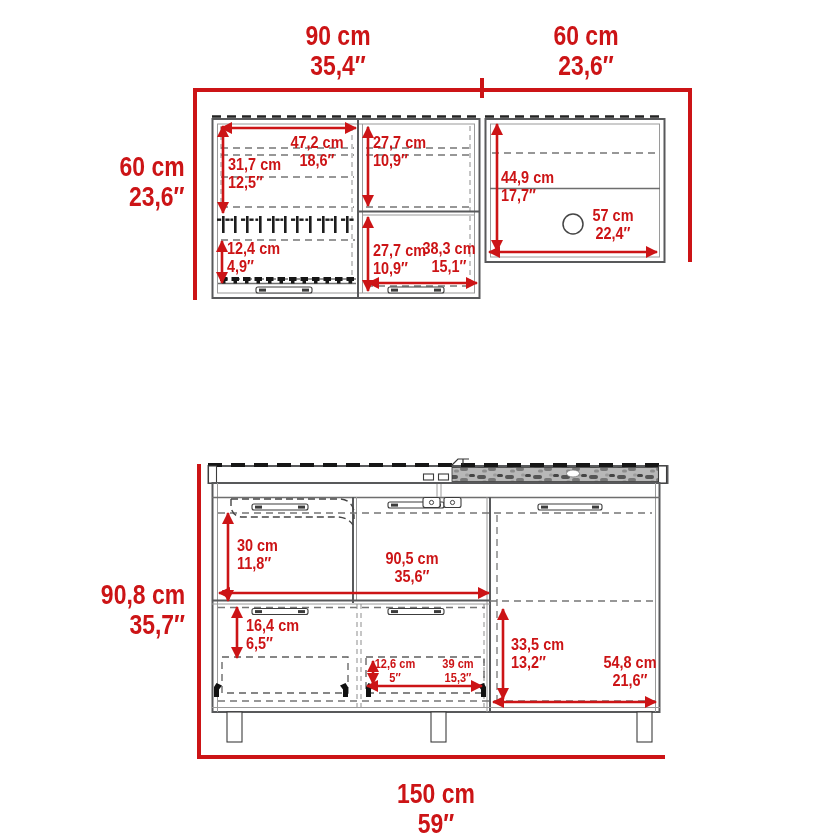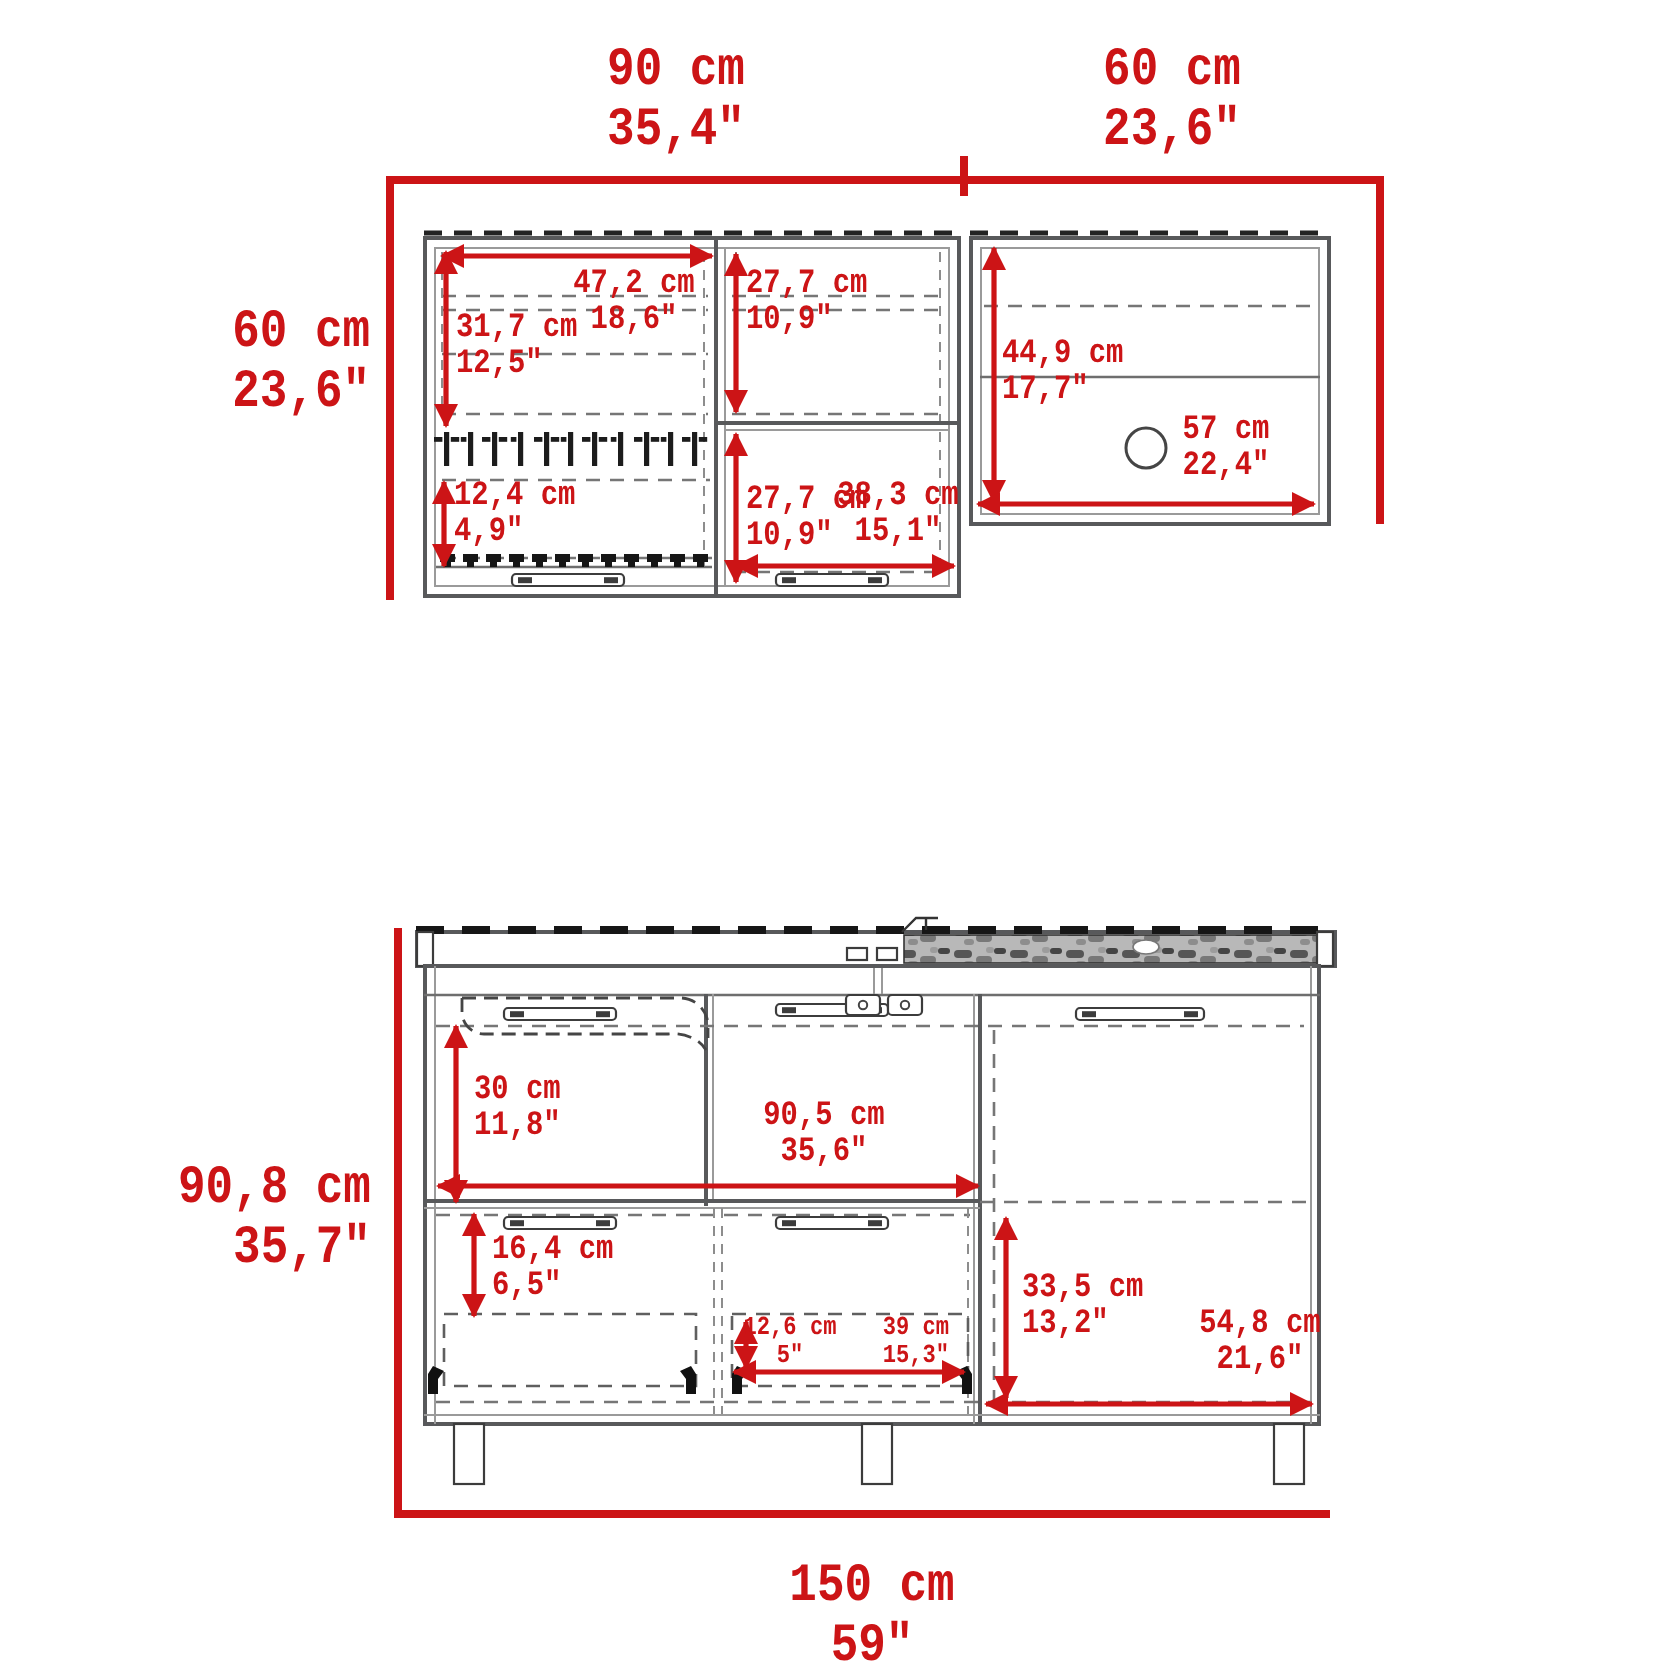--- a/index.html
+++ b/index.html
@@ -1,18 +1,18 @@
 <!DOCTYPE html>
 <html><head>
 <meta charset="utf-8">
 <style>
   :root{ --red:#cc1416; --ln:#58595b; --lt:#9a9a9a; }
   html,body{margin:0;padding:0;background:#fff;}
   .stage{position:relative;width:840px;height:840px;background:#fff;overflow:hidden;
-         font-family:Liberation Mono, monospace;}
+         font-family:Liberation Sans, sans-serif;}
   .stage svg{position:absolute;left:0;top:0;}
   
   .rb{stroke:var(--red);stroke-width:4;fill:none;}
   .rd{stroke:var(--red);stroke-width:2.6;fill:none;}
   .ln1{stroke:var(--lt);stroke-width:1;fill:none;}
   .ln13{stroke:#6e6e6e;stroke-width:1.3;fill:none;}
   .ln2{stroke:var(--ln);stroke-width:2;fill:none;}
   .box2{fill:#fff;stroke:var(--ln);stroke-width:2;}
   .box1{fill:none;stroke:var(--lt);stroke-width:1;}
   .dsh{stroke:#767676;stroke-width:1.3;stroke-dasharray:7 5;fill:none;}

